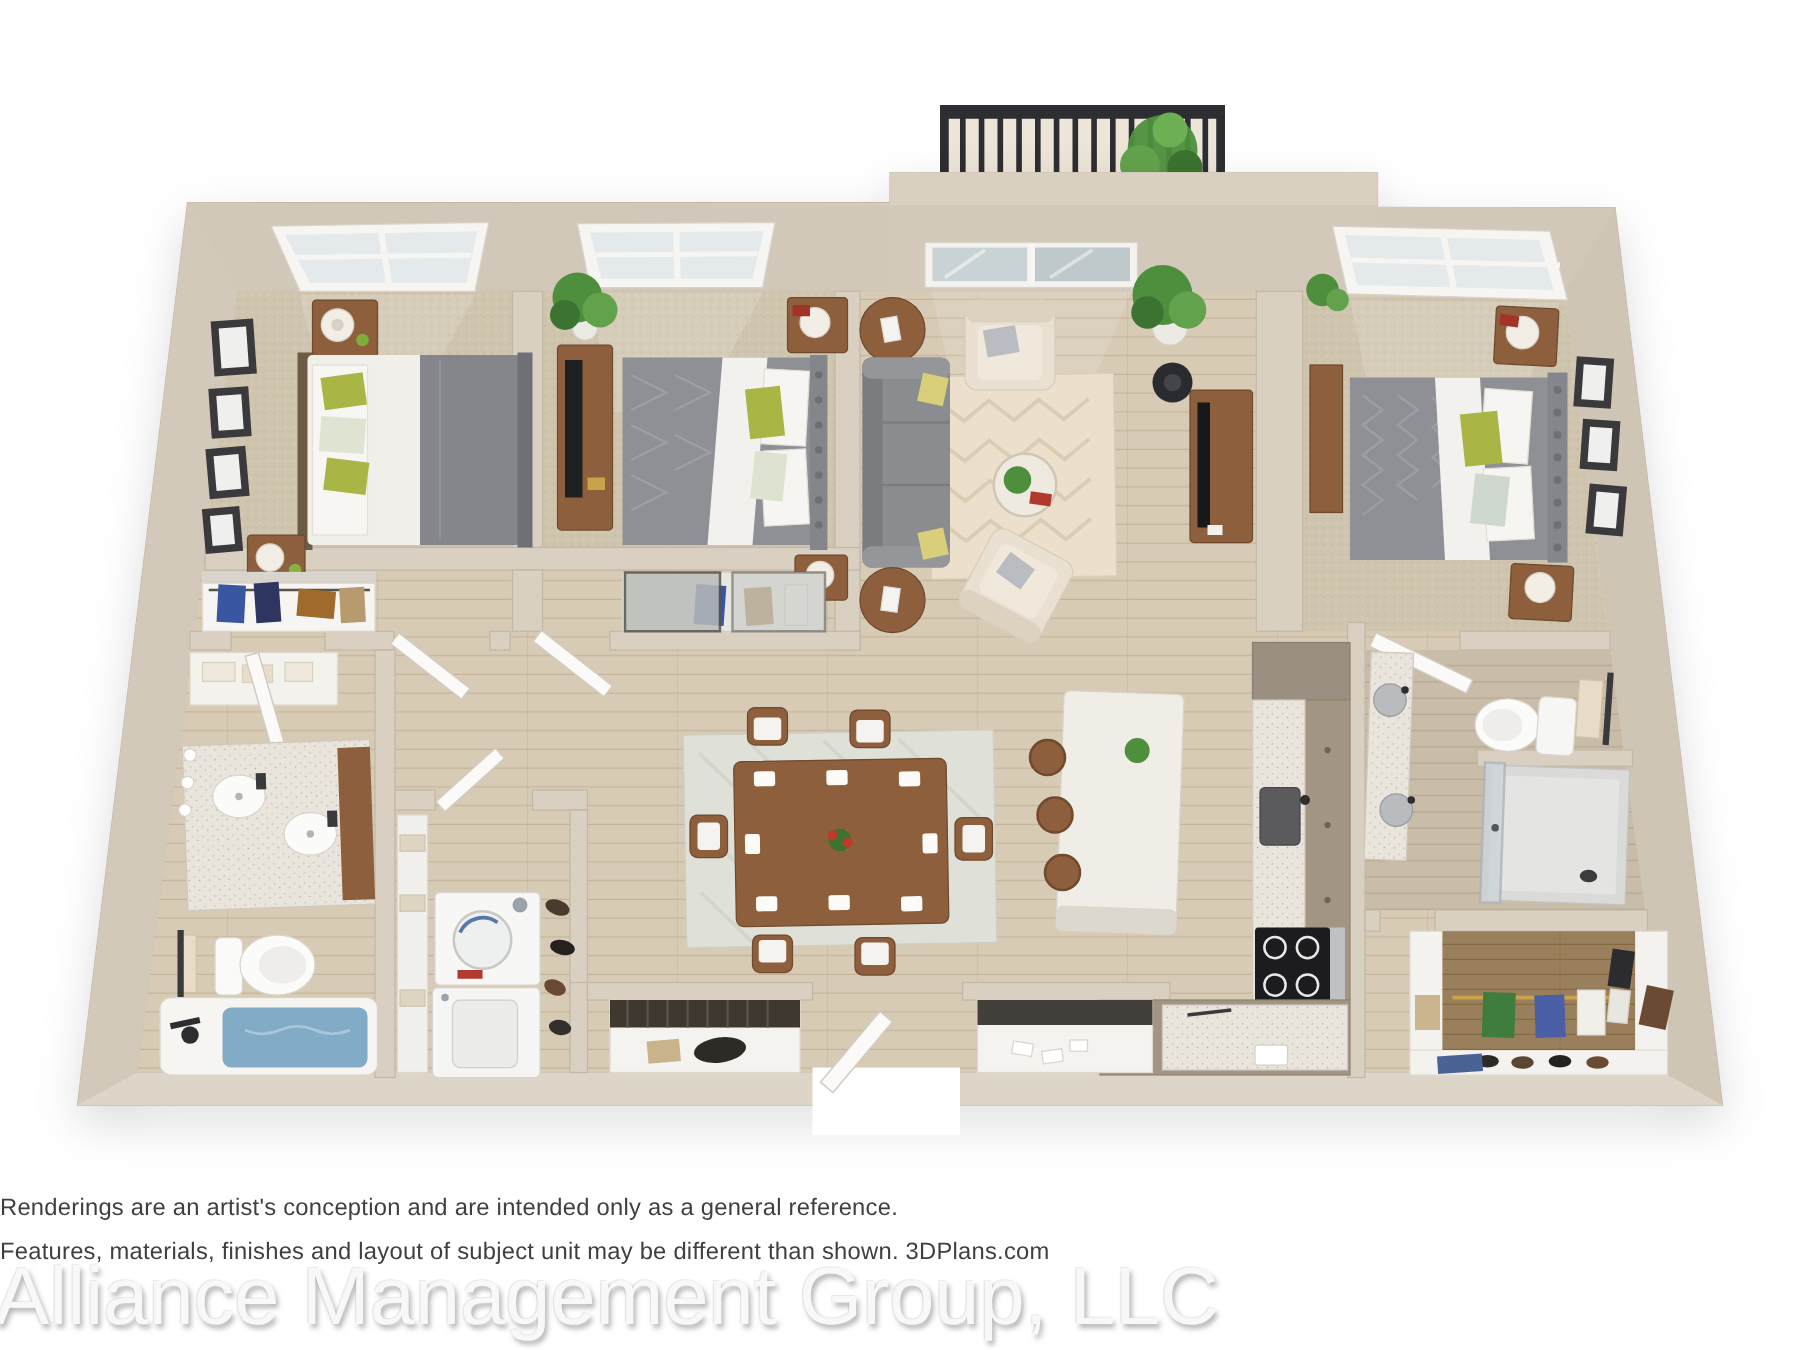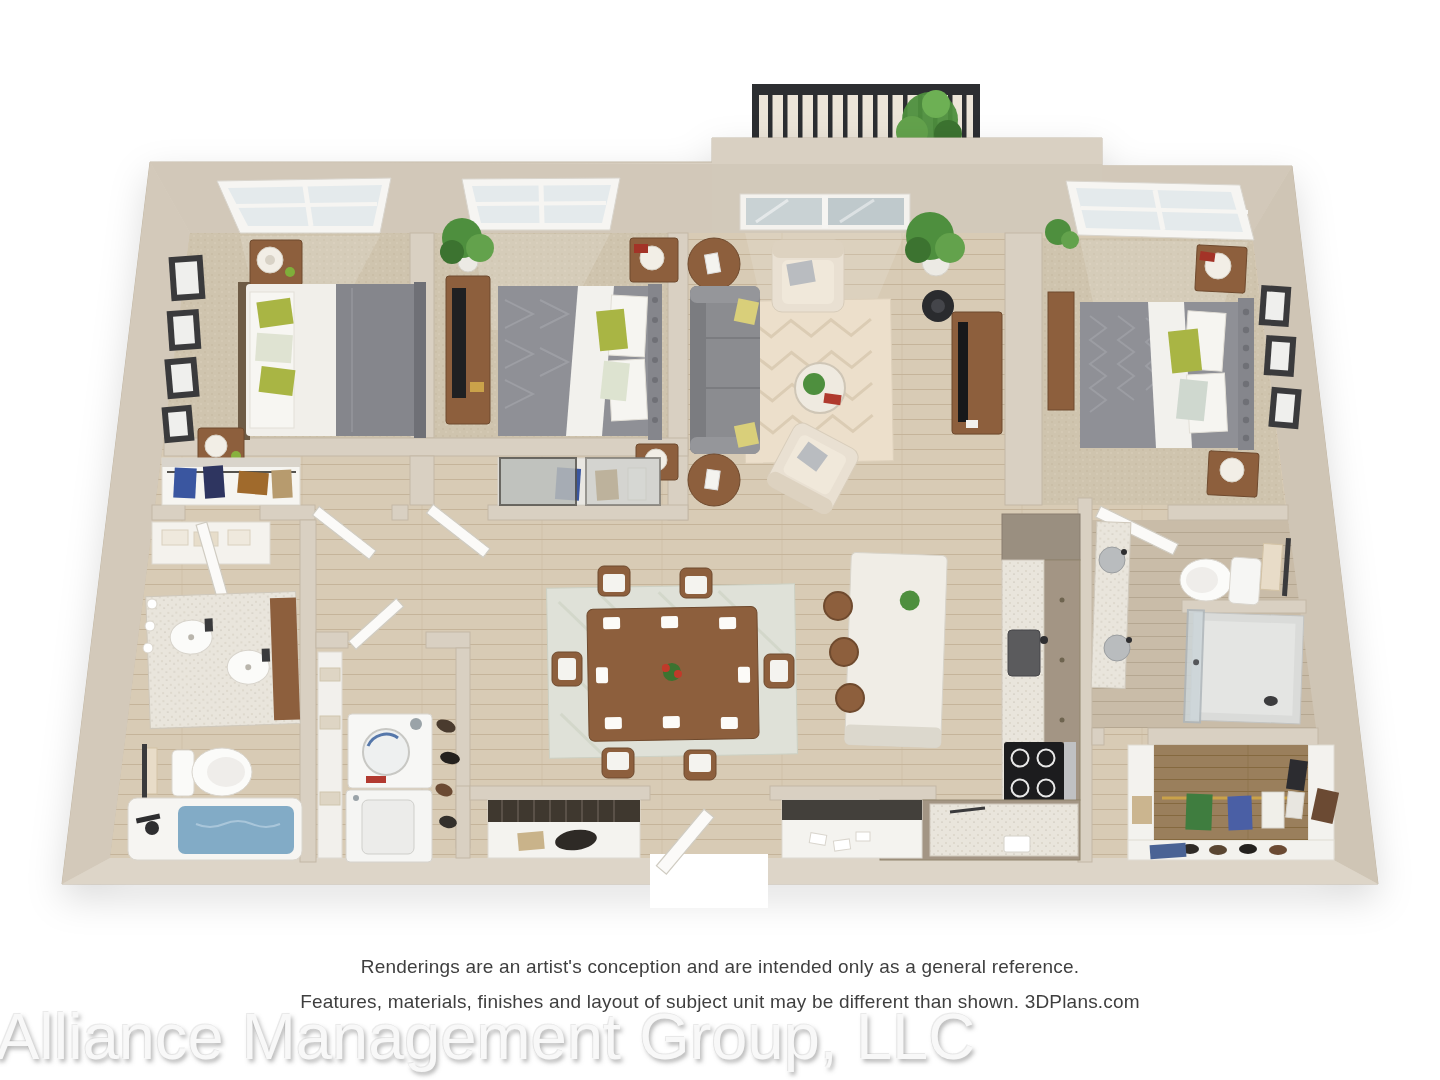--- a/index.html
+++ b/index.html
@@ -9,21 +9,21 @@
   .wall{fill:var(--wall);stroke:var(--wall-edge);stroke-width:1;}
   .wface{fill:var(--wall-face);}
   .door{fill:#fbfaf8;stroke:#d0ccc2;stroke-width:1.2;}
   .furn{fill:var(--furn);stroke:#6f4a2e;stroke-width:1;}
   .lampshade{fill:#f2eee6;stroke:#d8d2c6;stroke-width:1;}
   .frame{fill:#3a3a3c;}
   .frame-in{fill:#efefed;}
   .watermark{position:absolute;left:-4px;top:999px;white-space:nowrap;z-index:1;
      font-size:65px;color:var(--watermark);letter-spacing:0px;
      text-shadow:2px 3px 4px rgba(110,110,110,.5), -1px -1px 0 rgba(200,200,200,.35);}
-  .disclaimer{position:absolute;left:0;right:0;text-align:center;color:var(--text);
+  .disclaimer{position:absolute;left:0;right:0;text-align:left;color:var(--text);
      font-size:19px;letter-spacing:.2px;z-index:2;}
   #disc1{top:956px;}
   #disc2{top:991px;}
 </style>
 </head>
 <body>
 
 <div id="stage">
 
   <div id="plan-wrap">

